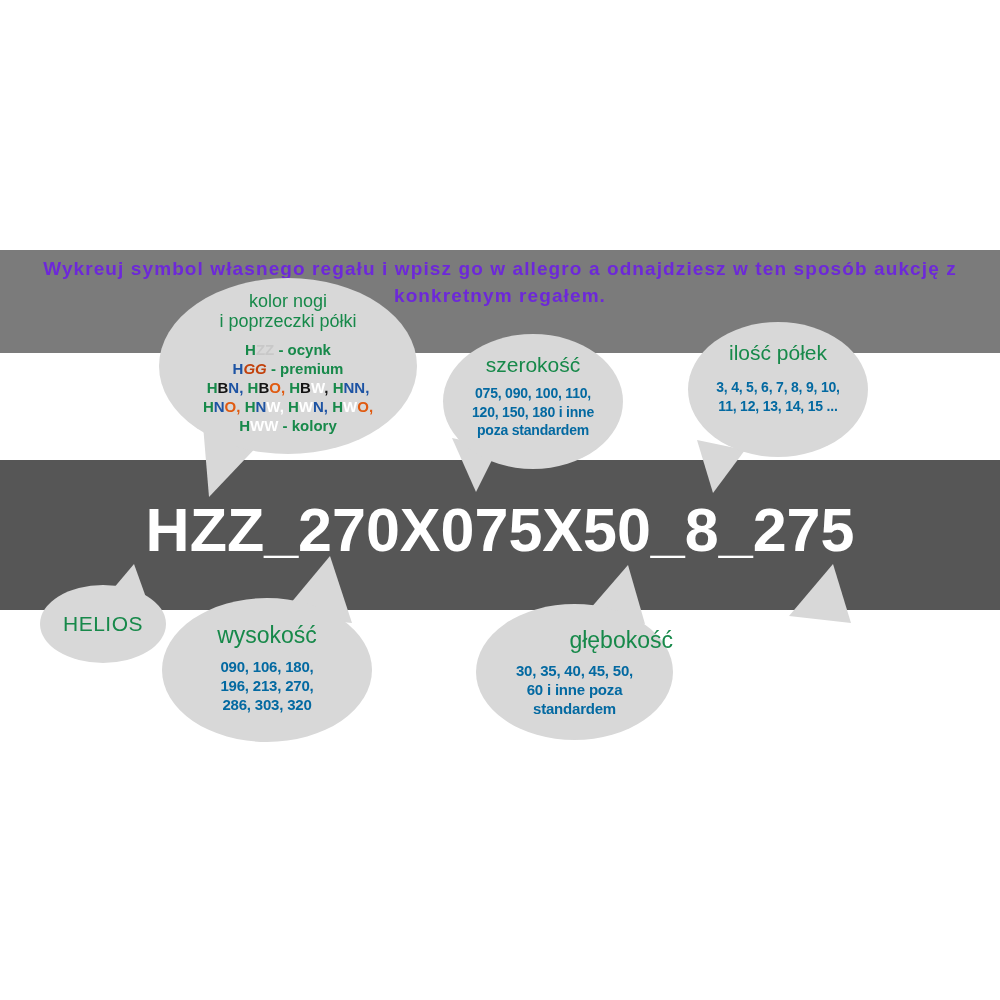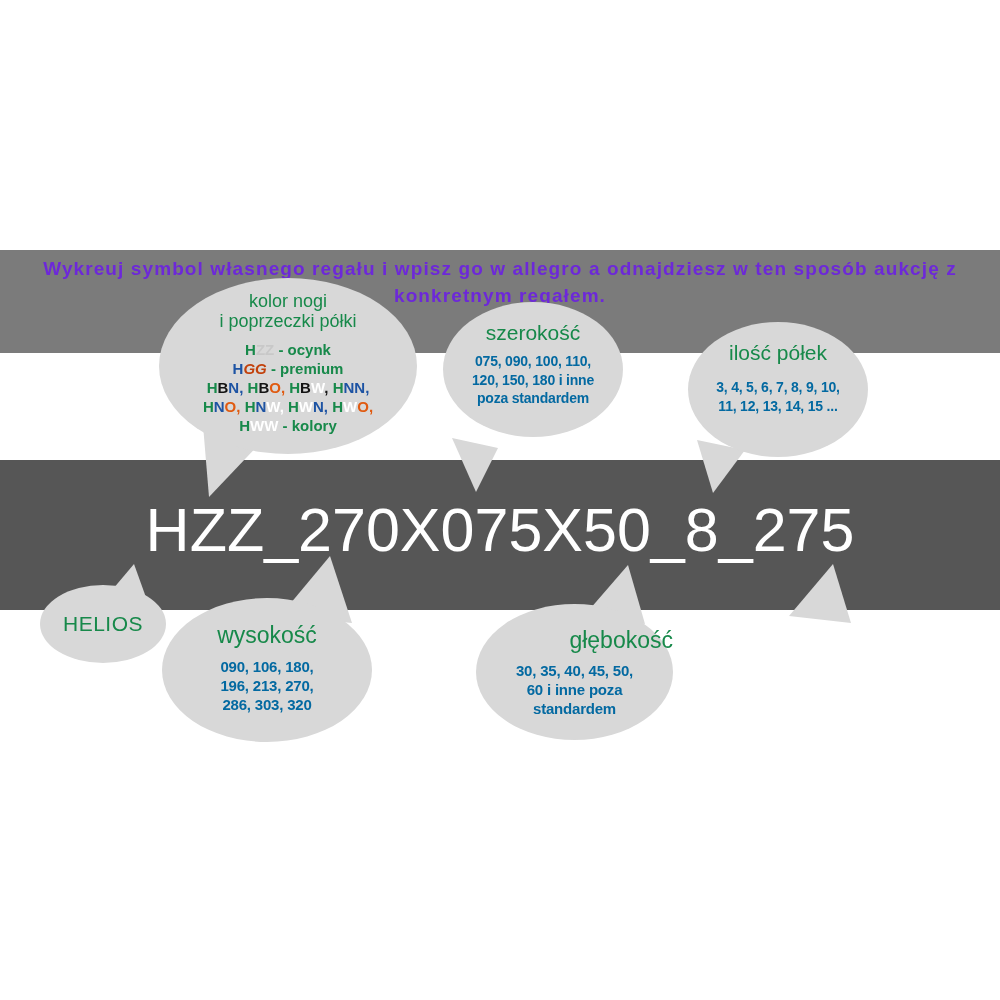--- a/index.html
+++ b/index.html
@@ -19,40 +19,40 @@
     position:absolute; left:40px; top:255px; width:920px;
     color:#6d28d9; font-size:19px; line-height:27px; font-weight:700;
     letter-spacing:1.1px; text-align:center; z-index:1;
   }
   .code-band {
     position:absolute; left:0; top:460px; width:1000px; height:150px;
     background:#565656; z-index:1;
   }
   .code-symbol {
     position:absolute; left:0; top:498px; width:1000px; text-align:center;
-    color:#ffffff; font-size:61px; line-height:64px; font-weight:400;
+    color:#ffffff; font-size:61px; line-height:64px; font-weight:700;
     letter-spacing:0px; z-index:4; white-space:nowrap;
   }
   
   svg.tails { position:absolute; left:0; top:0; z-index:2; }
   
   .bubble {
     position:absolute; background:#d8d8d8; border-radius:50%;
     z-index:3; text-align:center;
   }
   .bubble .heading { font-weight:400; }
   .green { color:#17894a; }
   .bubble .body-line { font-weight:700; color:#0369a1; letter-spacing:-0.2px; }
 
   .bubble-color   { left:159px; top:278px; width:258px; height:176px; }
   .bubble-color .heading { font-size:18px; line-height:20px; padding-top:13px; }
   .code-lines { margin-top:9px; }
   .code-line { font-size:15px; line-height:19px; font-weight:700; white-space:pre; }
 
-  .bubble-szer { left:443px; top:302px; width:180px; height:135px; }
+  .bubble-szer { left:443px; top:334px; width:180px; height:135px; }
   .bubble-ilosc { left:688px; top:322px; width:180px; height:135px; }
   .bubble-szer .heading, .bubble-ilosc .heading { font-size:21px; line-height:22px; padding-top:20px; }
   .bubble-szer .body-line, .bubble-ilosc .body-line { font-size:14px; line-height:18.5px; }
   .bubble-szer .body, .bubble-ilosc .body { margin-top:8px; }
   .bubble-ilosc .body { margin-top:14px; }
 
   .bubble-helios { left:40px; top:585px; width:126px; height:78px; }
   .bubble-helios .heading { font-size:21px; line-height:78px; letter-spacing:0.5px; }
 
   .bubble-wys  { left:162px; top:598px; width:210px; height:144px; }

